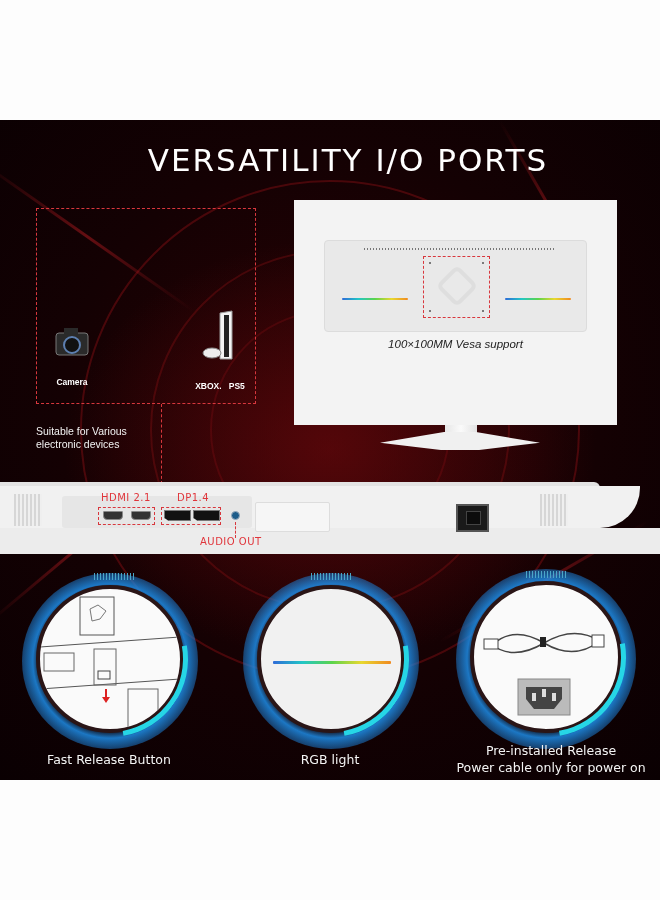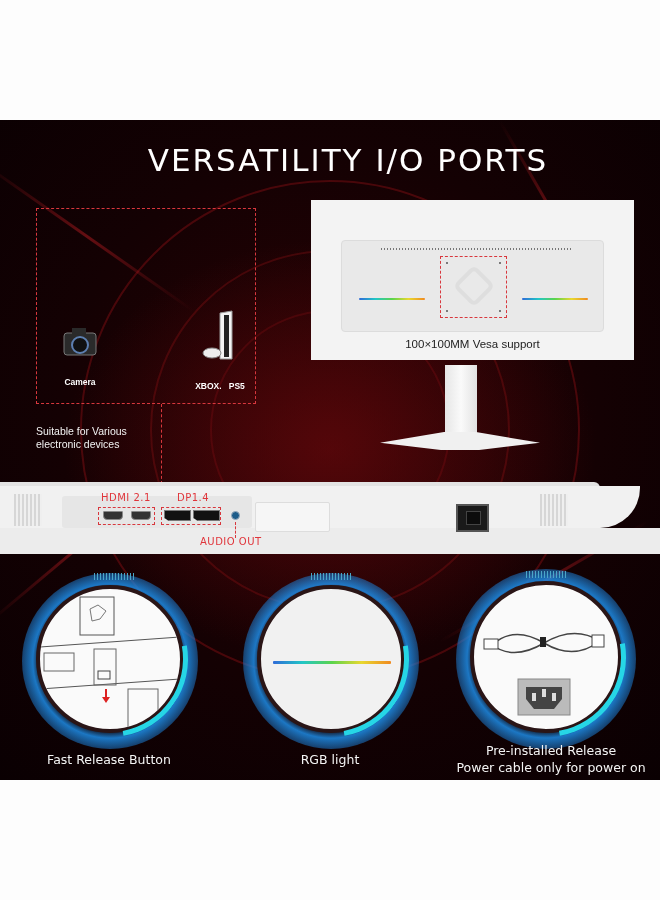--- a/index.html
+++ b/index.html
@@ -14,21 +14,21 @@
   .title{position:absolute;left:0;width:660px;top:22px;text-align:center;color:#fff;
     font-family:"DejaVu Sans",sans-serif;font-size:31px;letter-spacing:2px;font-weight:normal;padding-left:36px;}
   
   .devices{position:absolute;left:36px;top:88px;width:220px;height:196px;border:1.5px dashed #d8373d;}
   .dev{position:absolute;width:70px;text-align:center;}
   .dev .pic{margin:0 auto;height:42px;position:relative;}
   .dev .lbl{color:#fff;font-size:8.5px;margin-top:14px;white-space:nowrap;font-family:"Liberation Sans",sans-serif;font-weight:bold;}
   .devnote{position:absolute;left:36px;top:305px;color:#f2f2f2;font-size:10.5px;line-height:13px;font-family:"Liberation Sans",sans-serif;}
   .connector-v{position:absolute;left:161px;top:284px;height:80px;border-left:1.5px dashed #d8373d;}
   
-  .monitor{position:absolute;left:311px;top:80px;width:323px;height:160px;background:#f3f3f3;}
+  .monitor{position:absolute;left:294px;top:80px;width:323px;height:225px;background:#f3f3f3;font-style:italic;}
   .mon-band{position:absolute;left:30px;top:40px;width:263px;height:92px;background:#e9e9e9;border-radius:4px;border:1px solid #dcdcdc;}
   .vent{position:absolute;left:70px;top:48px;width:190px;height:2px;background:repeating-linear-gradient(90deg,#777 0 1px,transparent 1px 3px);}
   .rgb{position:absolute;height:2px;border-radius:1px;background:linear-gradient(90deg,#2f6bd8,#22c6c6,#5bd44c,#e8d830,#f08a20);}
   .vesa{position:absolute;left:129px;top:56px;width:67px;height:62px;border:1.5px dashed #d8373d;}
   .vesa .g{position:absolute;left:18px;top:14px;width:30px;height:30px;border:4px solid #dedede;border-radius:6px;transform:rotate(45deg);}
   .vesa .dot{position:absolute;width:2px;height:2px;background:#555;border-radius:50%;}
   .vesa-label{position:absolute;left:0;width:323px;top:138px;text-align:center;font-size:11.5px;color:#222;font-family:"Liberation Sans",sans-serif;}
   .stand-neck{position:absolute;left:445px;top:245px;width:32px;height:75px;background:linear-gradient(90deg,#e6e6e6,#fafafa,#e2e2e2);}
   .stand-foot{position:absolute;left:380px;top:312px;width:160px;height:18px;background:#f0f0f0;clip-path:polygon(0 60%,40% 0,60% 0,100% 60%,62% 100%,38% 100%);}
   
@@ -66,21 +66,21 @@
   <div class="streak" style="left:-20px;top:40px;width:260px;transform:rotate(35deg);"></div>
   <div class="streak" style="left:500px;top:0px;width:220px;transform:rotate(60deg);"></div>
   <div class="streak" style="left:-10px;top:500px;width:220px;transform:rotate(-40deg);"></div>
   <div class="streak" style="left:440px;top:520px;width:240px;transform:rotate(-30deg);"></div>
 
   <div class="title">VERSATILITY I/O PORTS</div>
 
   <div class="devices">
 
 
-    <div class="dev" style="left:8px;top:112px;">
+    <div class="dev" style="left:0px;top:112px;">
       <div class="pic">
         <svg width="44" height="40" viewBox="0 0 44 40">
             <rect x="6" y="12" width="32" height="22" rx="3" fill="#2a2a2a" stroke="#777"></rect>
             <rect x="14" y="7" width="14" height="6" fill="#2a2a2a"></rect>
             <circle cx="22" cy="24" r="8" fill="#111" stroke="#5d7fb0" stroke-width="2"></circle>
           </svg>
       </div>
       <div class="lbl">Camera</div>
     </div>
     <div class="dev" style="left:148px;top:100px;">

